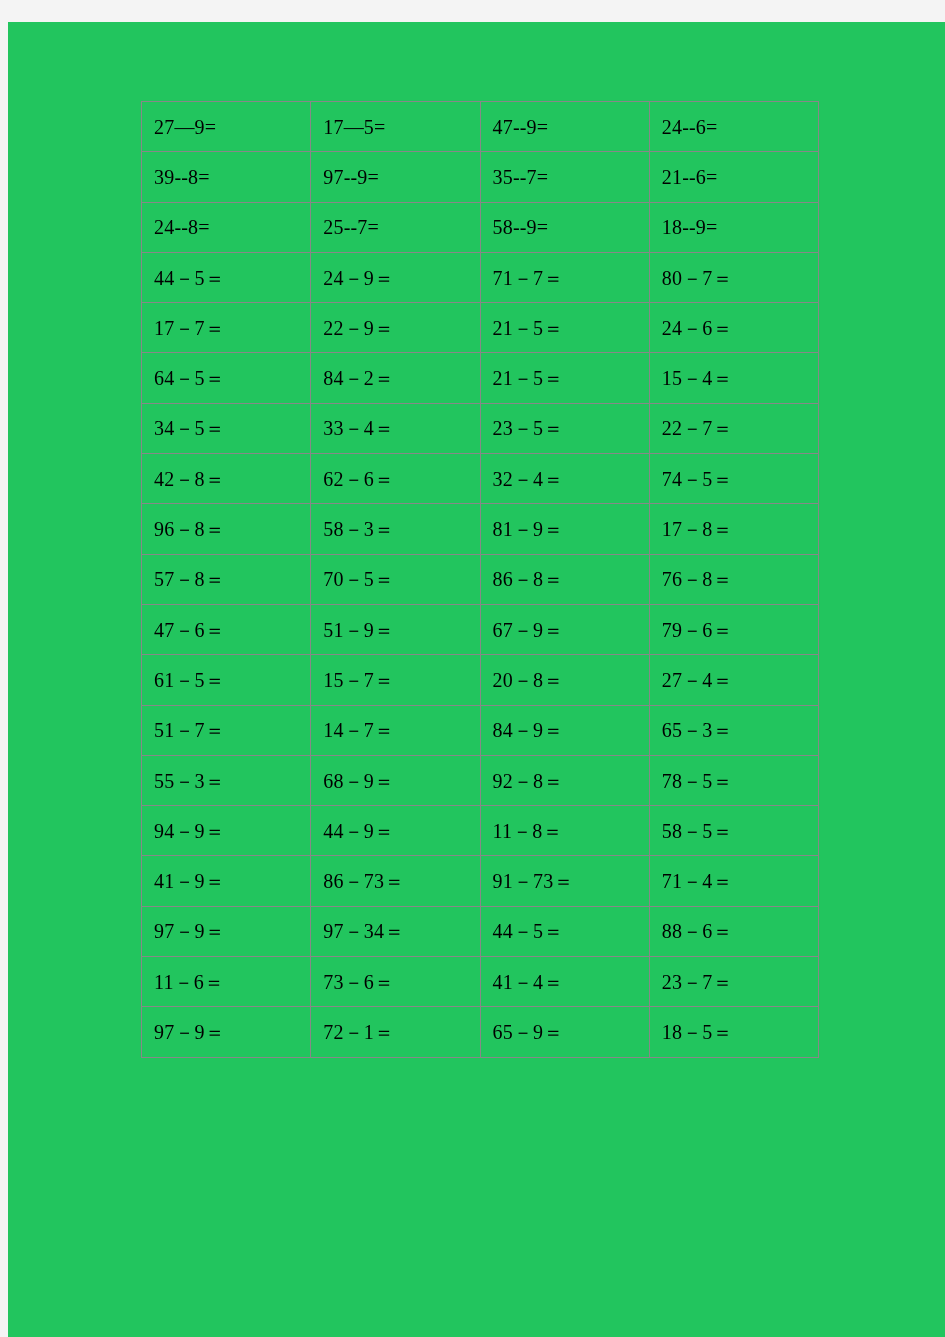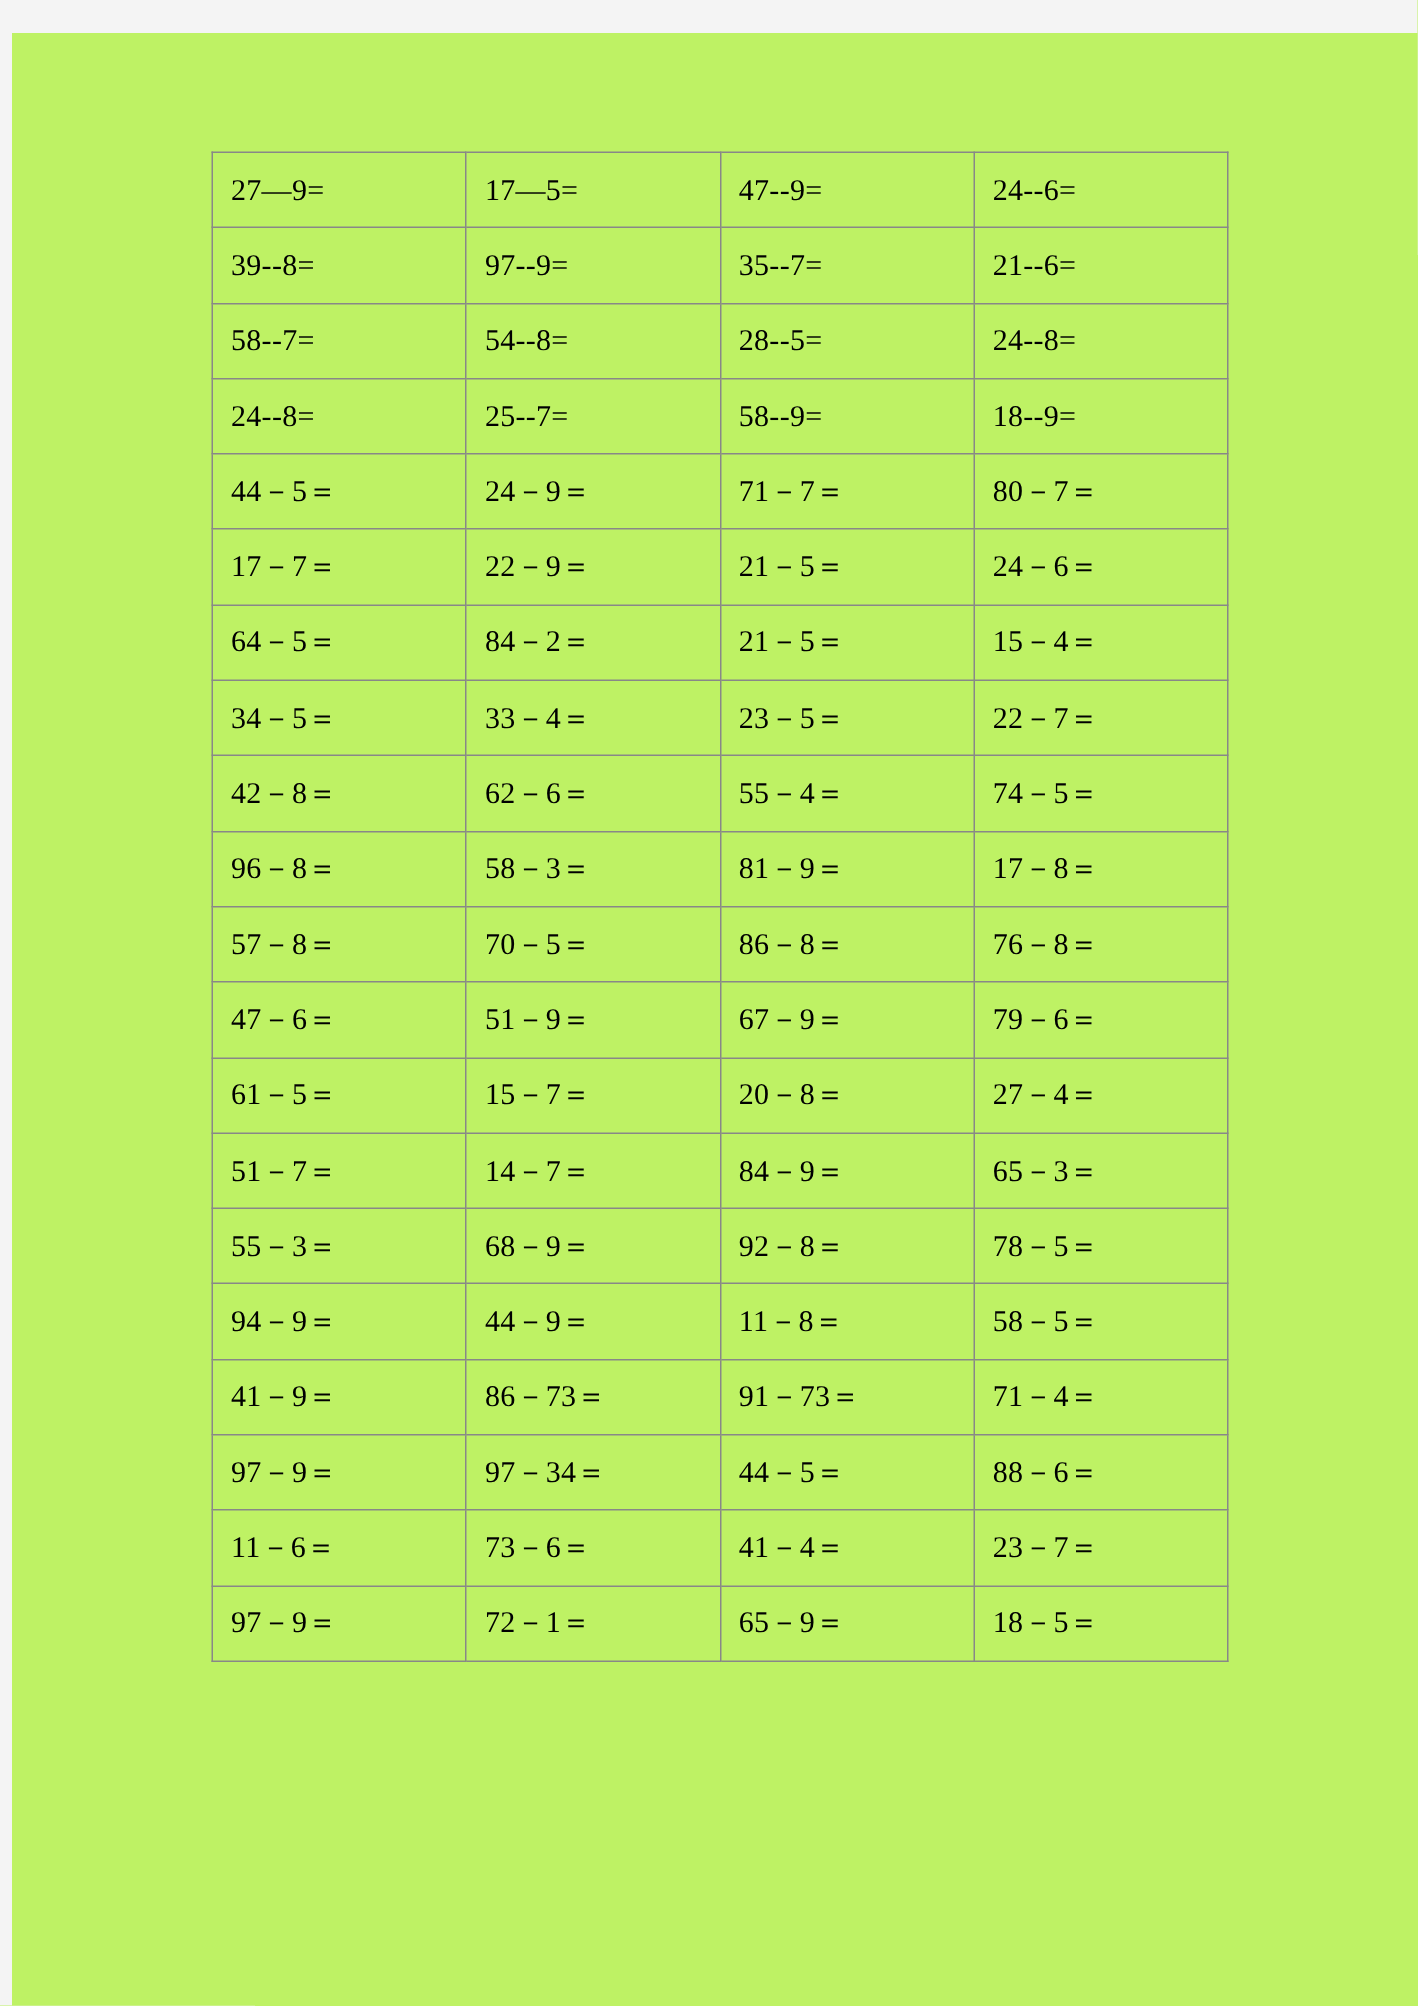--- a/index.html
+++ b/index.html
@@ -13,21 +13,21 @@
     font-family: "Liberation Sans", sans-serif;
     overflow: hidden;
   }
   
   #page-sheet {
     position: absolute;
     left: 8px;
     top: 22px;
     width: 937px;
     height: 1315px;
-    background: #bef264;
+    background: #22c55e;
   }
   #worksheet-table {
     position: absolute;
     left: 133px;   
     top: 79px;     
     width: 677px;
     border-collapse: collapse;
     table-layout: fixed;
   }
   #worksheet-table td {
@@ -57,26 +57,20 @@
           <td>47--9=</td>
           <td>24--6=</td>
         </tr>
         <tr>
           <td>39--8=</td>
           <td>97--9=</td>
           <td>35--7=</td>
           <td>21--6=</td>
         </tr>
         <tr>
-          <td>58--7=</td>
-          <td>54--8=</td>
-          <td>28--5=</td>
-          <td>24--8=</td>
-        </tr>
-        <tr>
           <td>24--8=</td>
           <td>25--7=</td>
           <td>58--9=</td>
           <td>18--9=</td>
         </tr>
         <tr>
           <td>44－5＝</td>
           <td>24－9＝</td>
           <td>71－7＝</td>
           <td>80－7＝</td>
@@ -95,21 +89,21 @@
         </tr>
         <tr>
           <td>34－5＝</td>
           <td>33－4＝</td>
           <td>23－5＝</td>
           <td>22－7＝</td>
         </tr>
         <tr>
           <td>42－8＝</td>
           <td>62－6＝</td>
-          <td>55－4＝</td>
+          <td>32－4＝</td>
           <td>74－5＝</td>
         </tr>
         <tr>
           <td>96－8＝</td>
           <td>58－3＝</td>
           <td>81－9＝</td>
           <td>17－8＝</td>
         </tr>
         <tr>
           <td>57－8＝</td>

